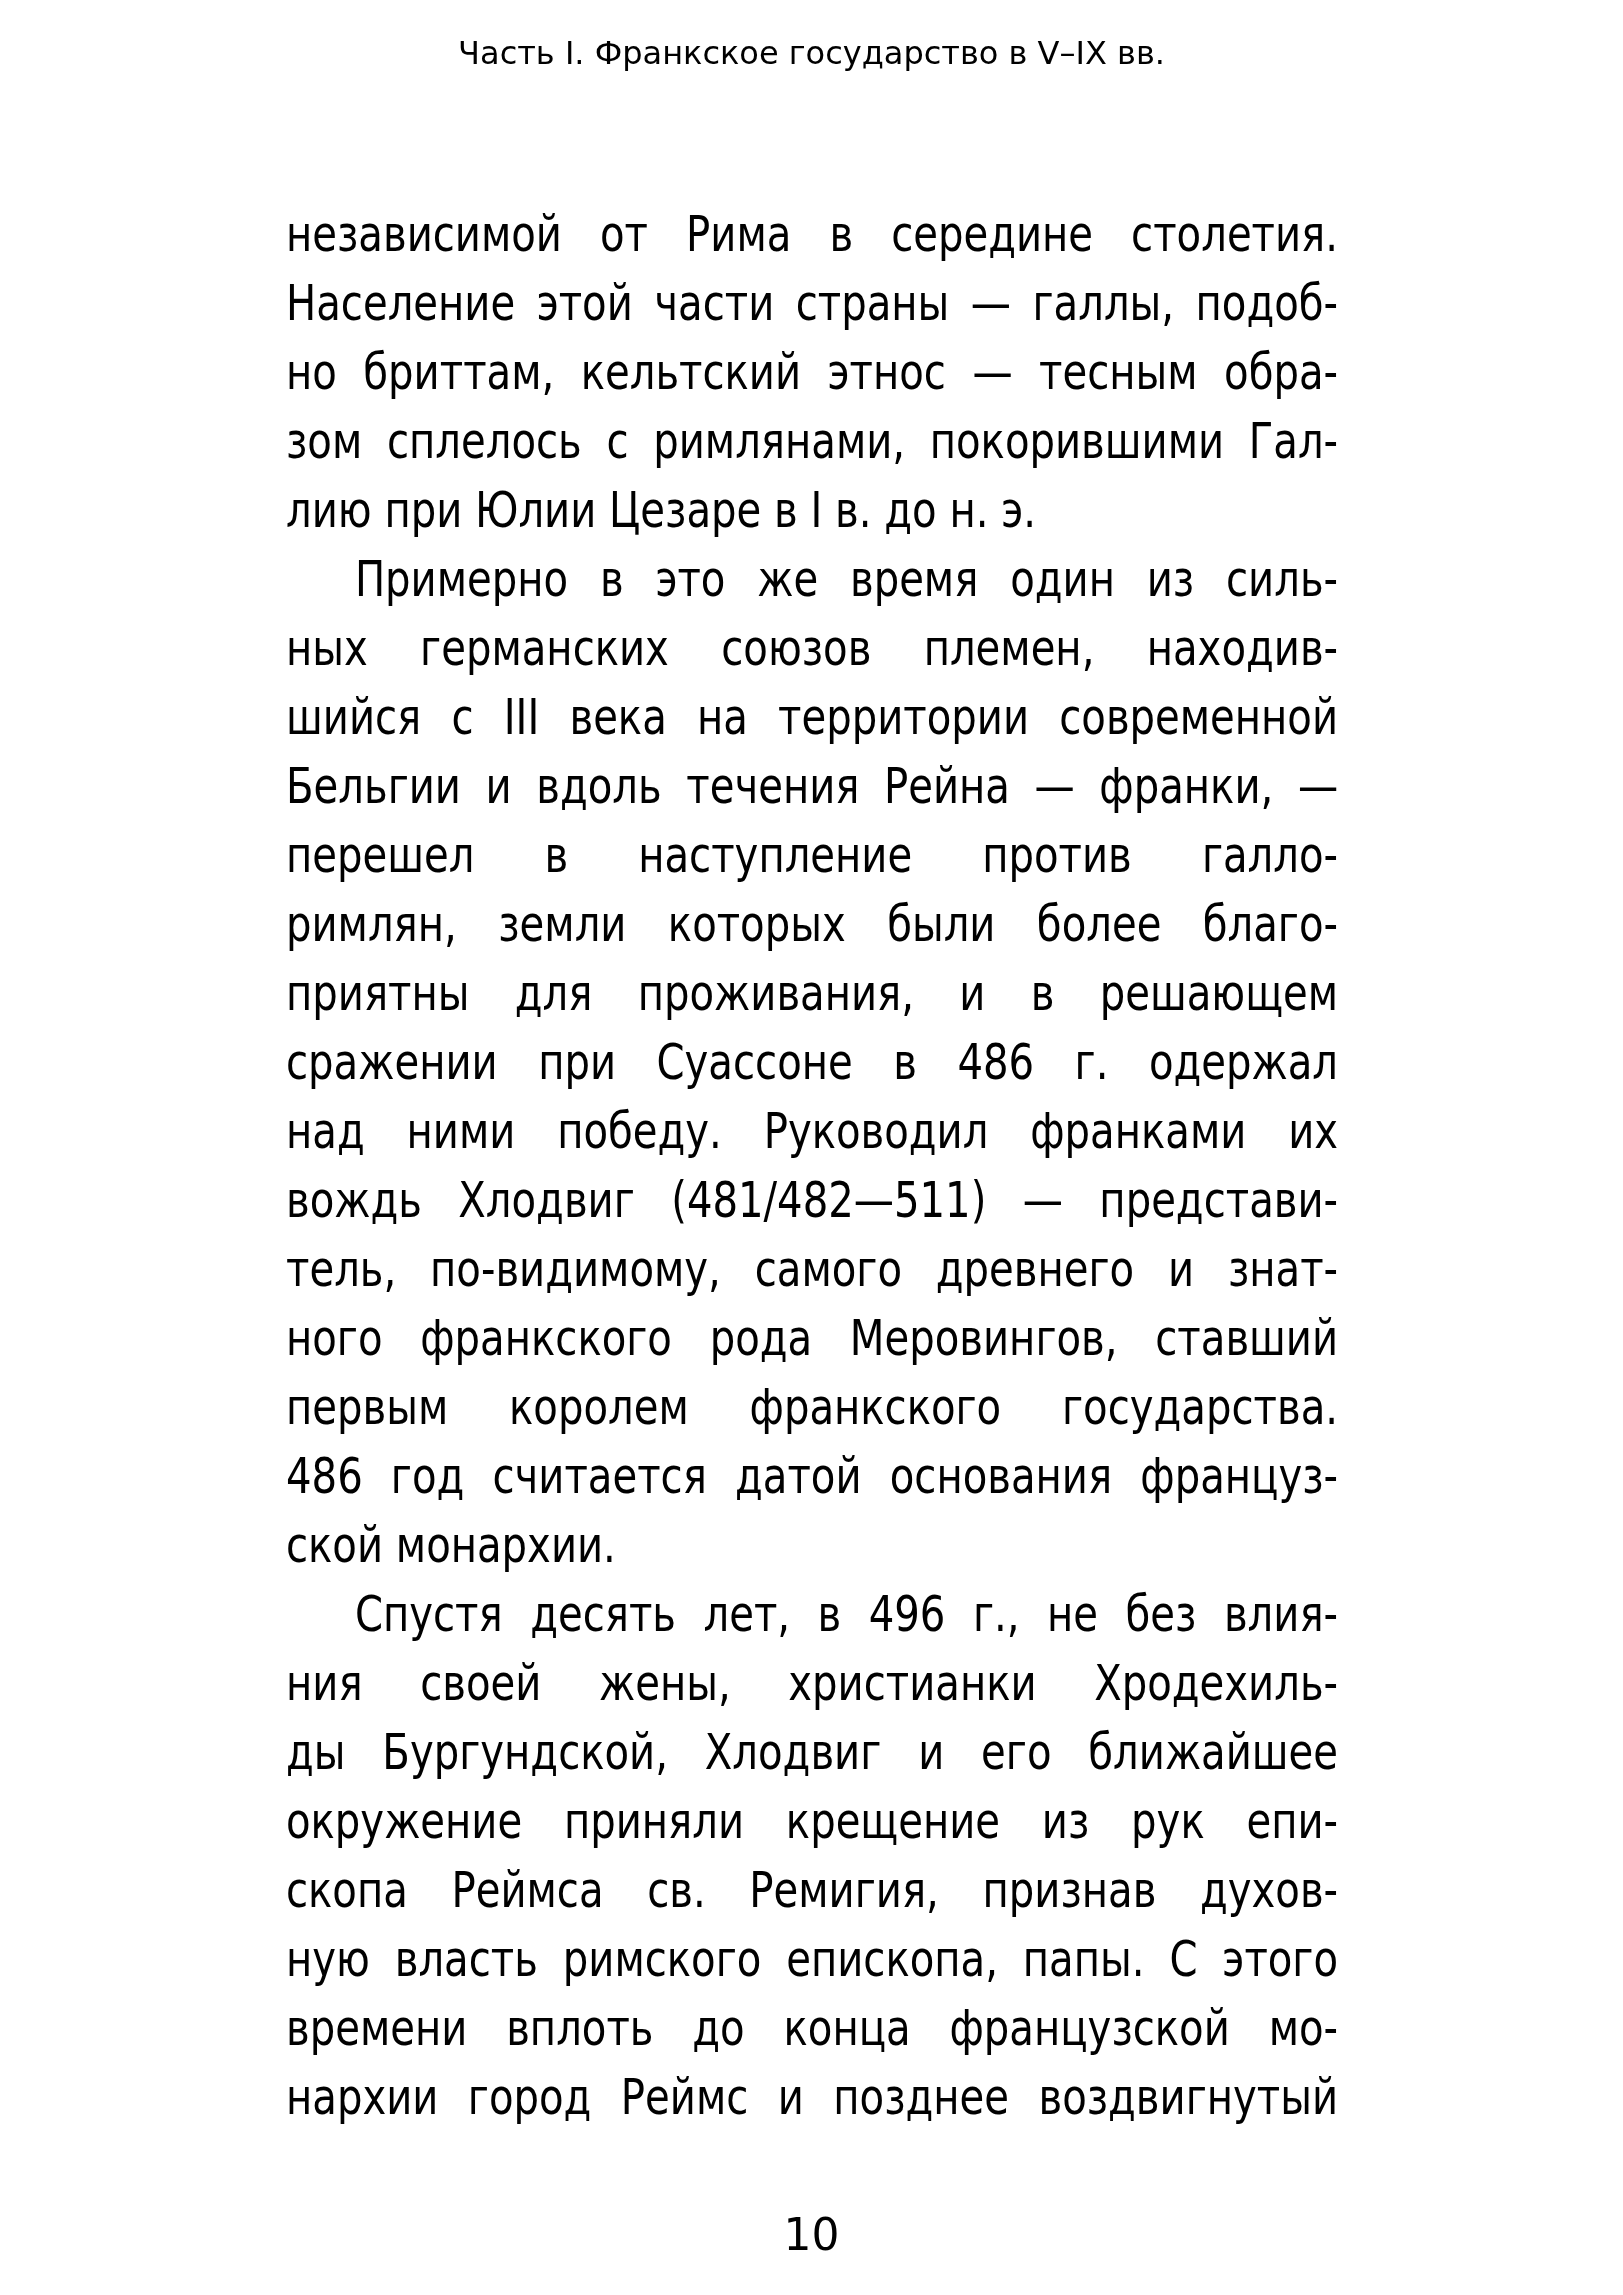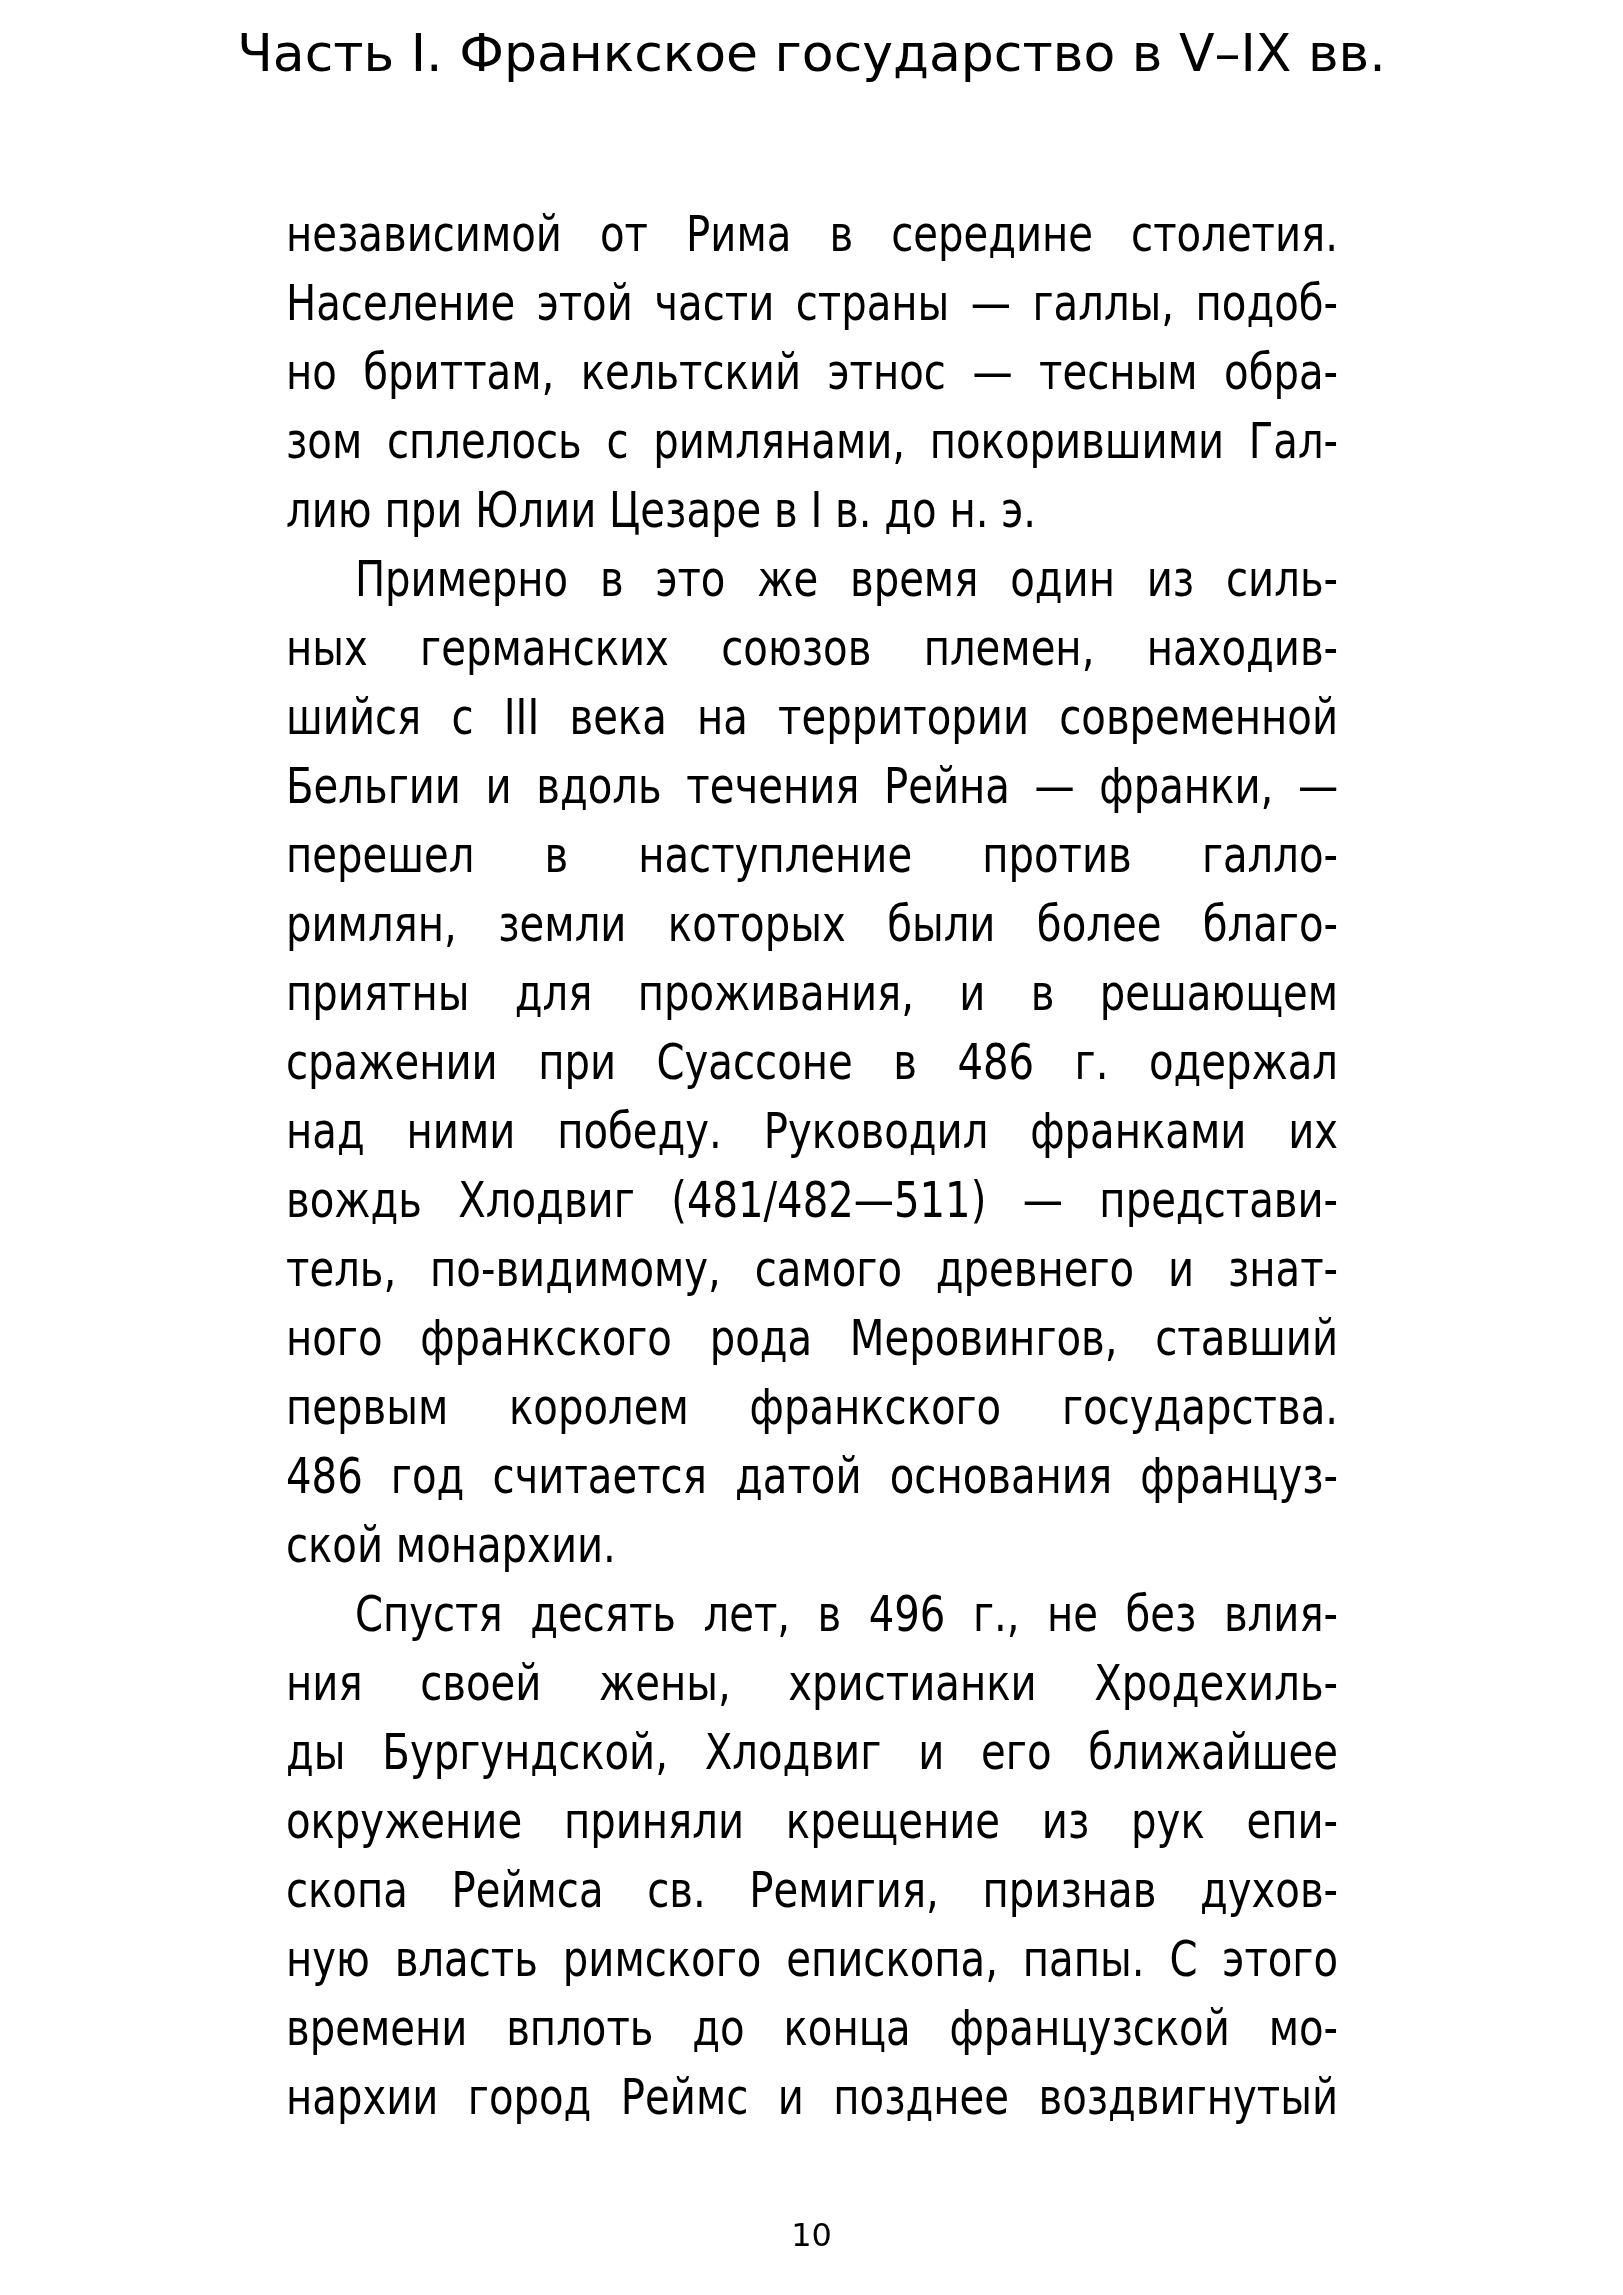--- a/index.html
+++ b/index.html
@@ -11,21 +11,21 @@
     color: #000000;
     font-family: "DejaVu Sans", "Liberation Sans", sans-serif;
     overflow: hidden;
   }
   .running-header {
     position: absolute;
     top: 31px;
     left: 0;
     width: 1623px;
     text-align: center;
-    font-size: 52px;
+    font-size: 32px;
     line-height: 44px;
     white-space: nowrap;
   }
   
   .body-text {
     position: absolute;
     top: 200px;
     left: 286px;
     width: 1283px;
     transform: scaleX(0.82);
@@ -40,21 +40,21 @@
   }
   .line.just { text-align: justify; text-align-last: justify; }
   .line.left { text-align: left;    text-align-last: left; }
   .line.indent { text-indent: 84px; }
   .page-number {
     position: absolute;
     top: 2215px;
     left: 0;
     width: 1623px;
     text-align: center;
-    font-size: 32px;
+    font-size: 44px;
     line-height: 40px;
   }
 </style>
 </head>
 <body style="background: rgb(255, 255, 255); color: rgb(0, 0, 0);">
 
 <div class="running-header">Часть I. Франкское государство в V–IX вв.</div>
 
 <div class="body-text">
     <div class="paragraph">

